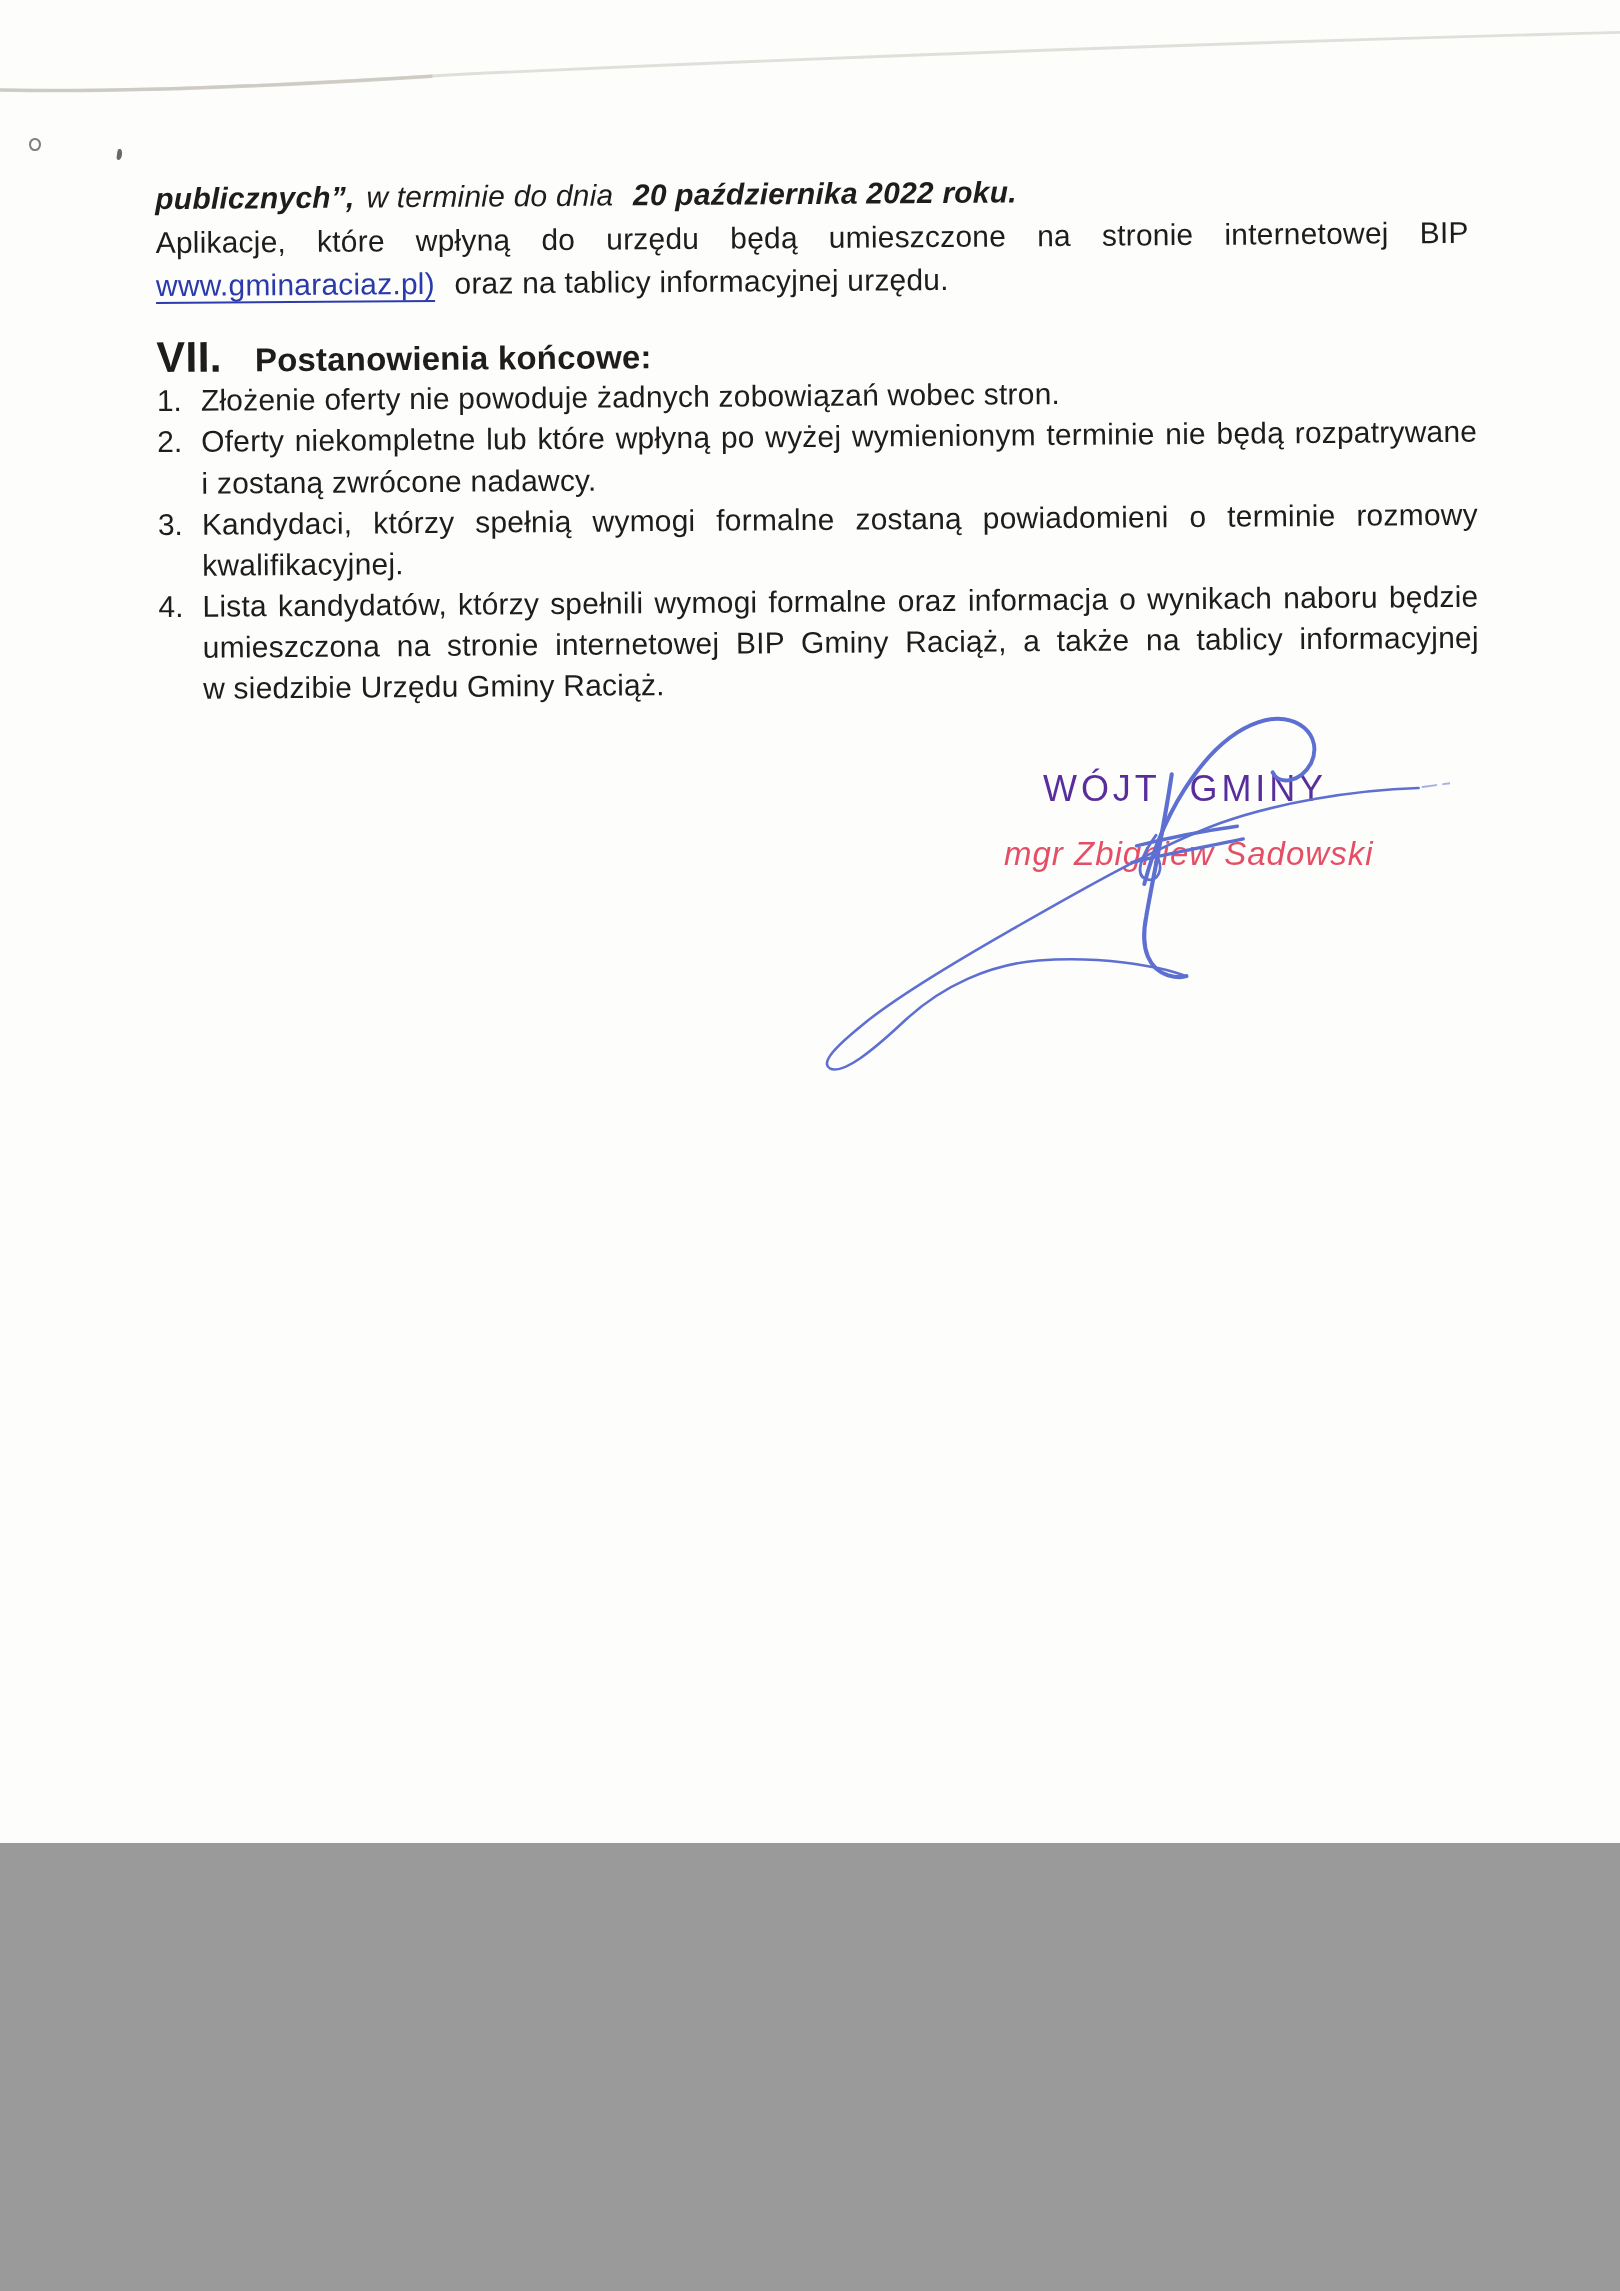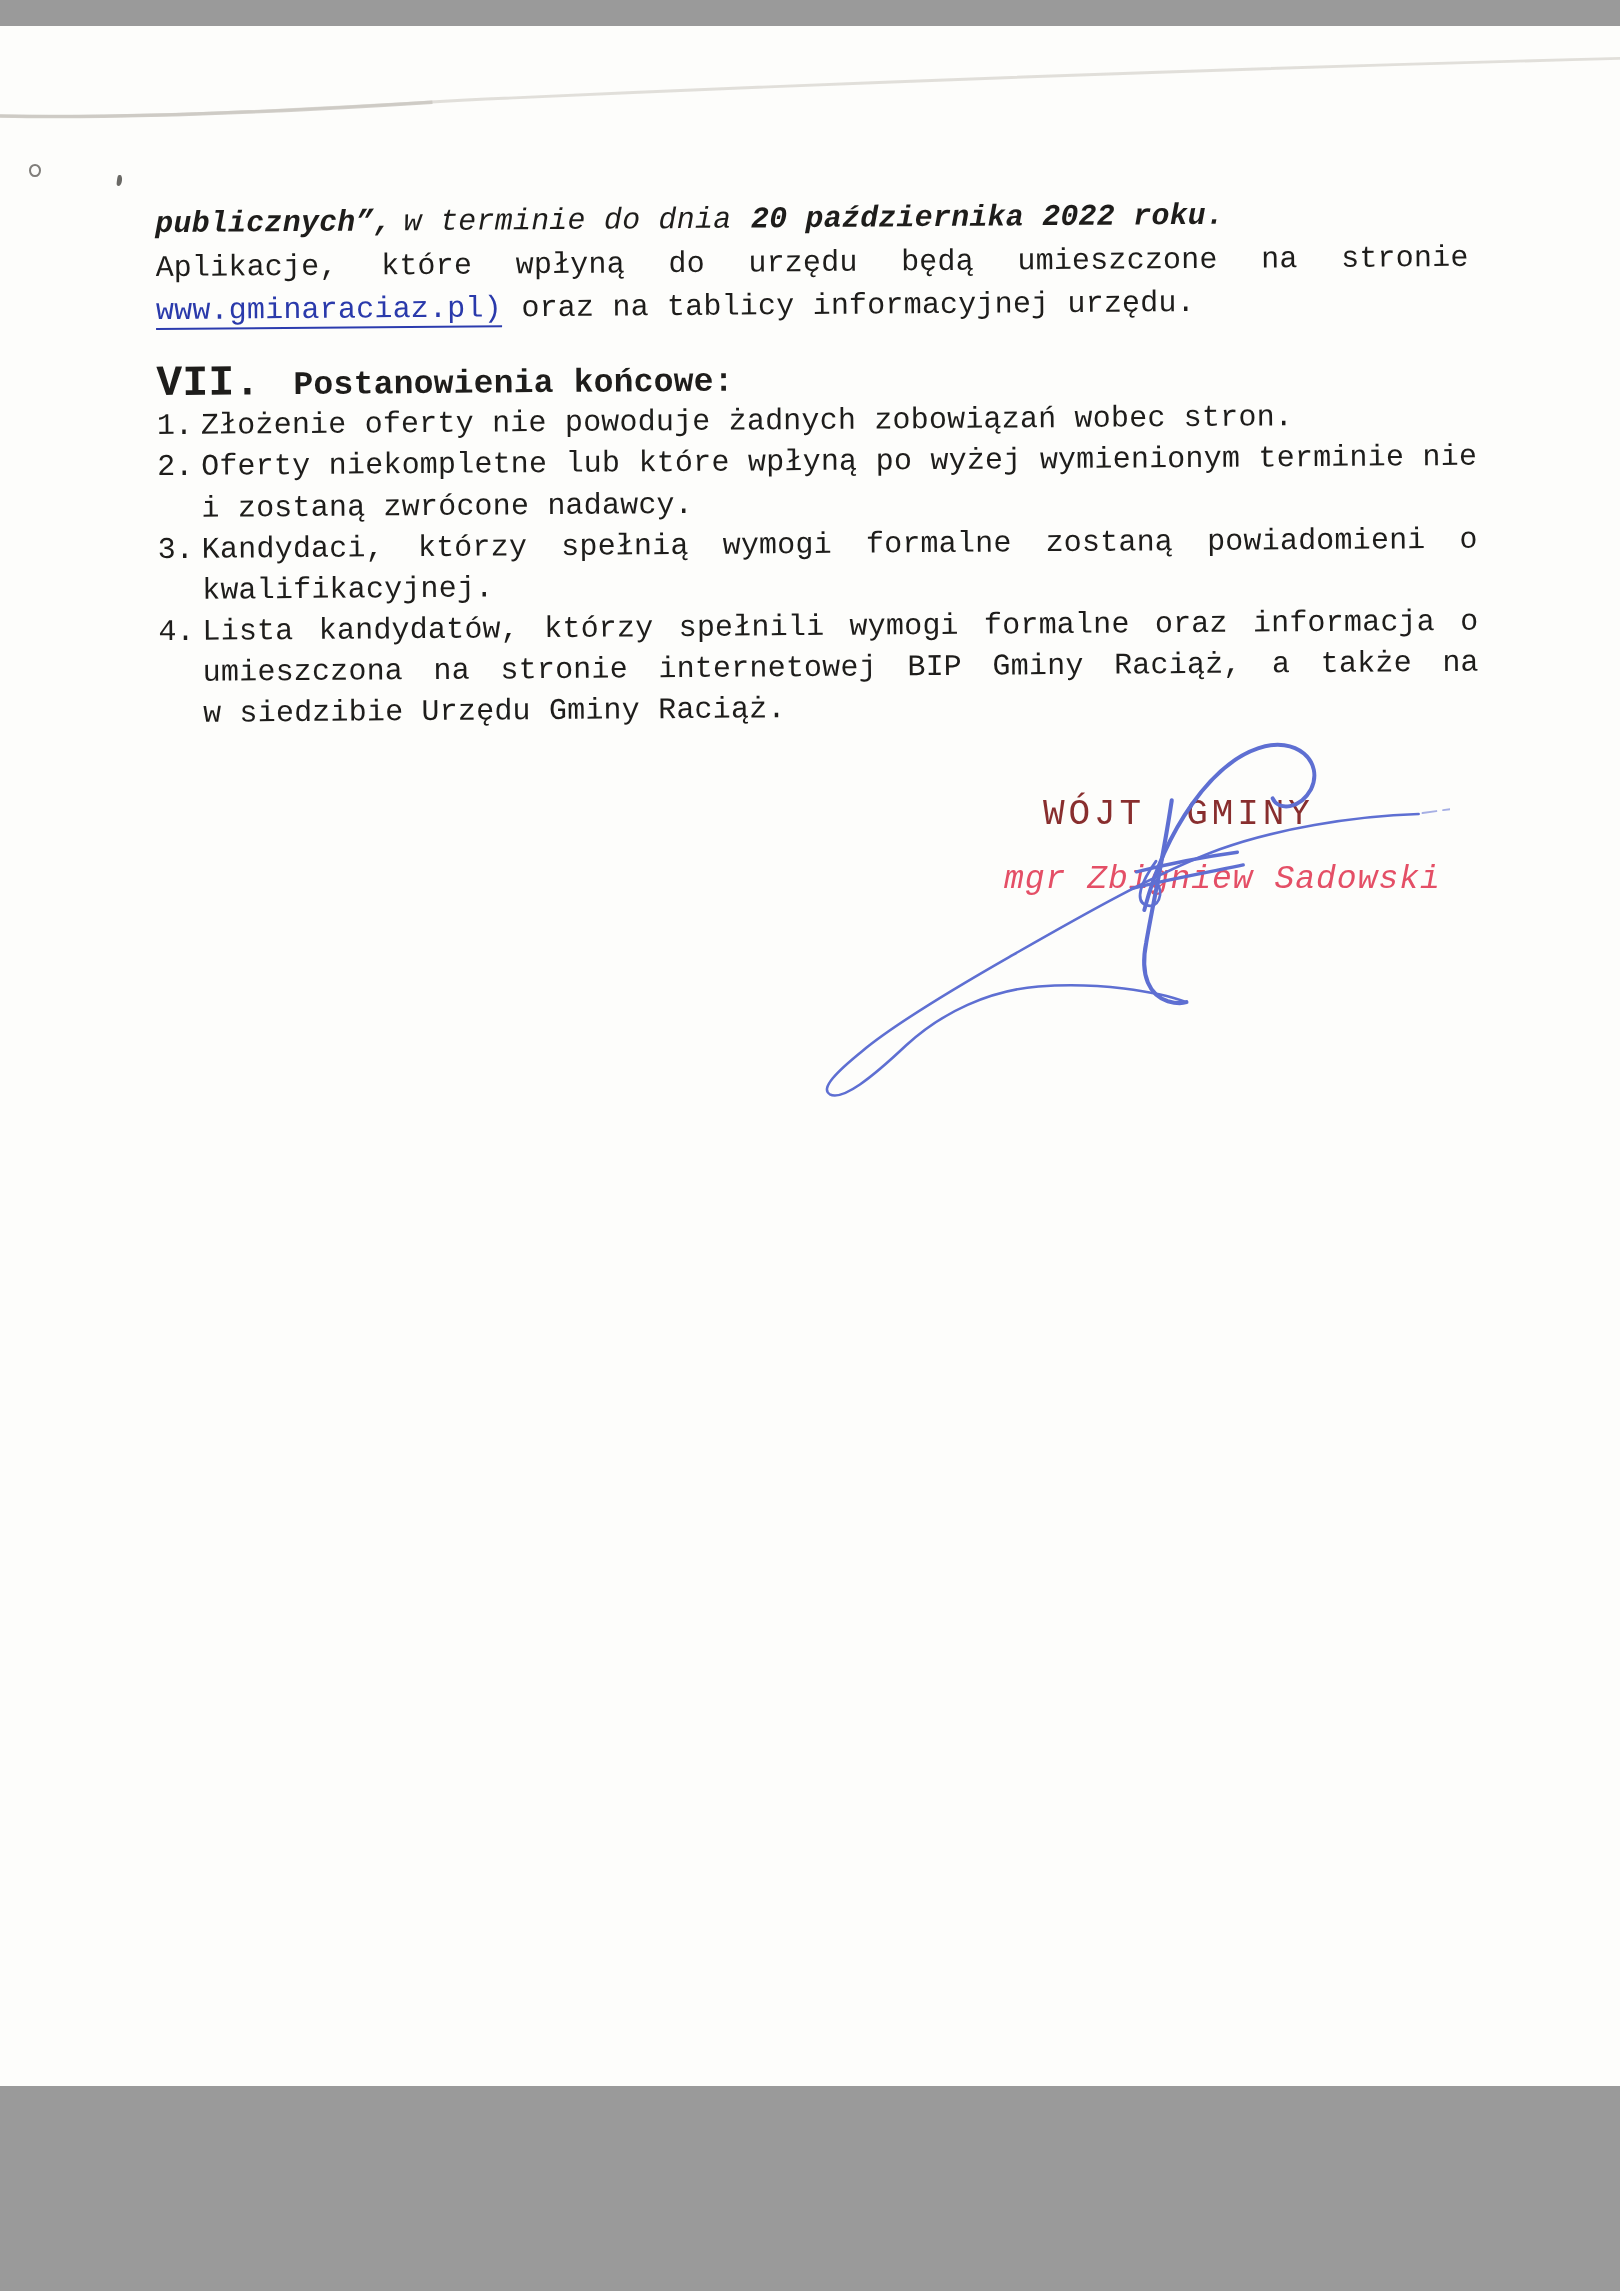--- a/index.html
+++ b/index.html
@@ -1,23 +1,22 @@
 <!DOCTYPE html>
 <html lang="pl"><head>
 <meta charset="utf-8">
 <style>
   html,body{margin:0;padding:0;background:#9a9a9a;}
   .page{
     position:relative;
-    width:1620px;height:2060px;
+    width:1620px;height:1843px;
     background:#fdfdfb;
     overflow:hidden;
-    font-family:Liberation Mono, monospace;
+    font-family:Liberation Sans, sans-serif;
     color:#1e1d1b;
-    margin-top:26px;
   }
   
   .scan-top-line{position:absolute;left:0;top:0;width:1620px;height:127px;pointer-events:none;}
   .speck-ring{
     position:absolute;left:29px;top:138px;width:7.8px;height:8.8px;
     border:2px solid #55534f;border-radius:50%;opacity:.75;
   }
   .speck-tick{
     position:absolute;left:117px;top:149px;width:4.9px;height:10.8px;
     background:#454340;border-radius:40% 60% 60% 40%;transform:rotate(8deg);opacity:.8;
@@ -42,21 +41,21 @@
   .doc-link{
     color:#2a3aab;border-bottom:2.9px solid #2c3cae;
     text-decoration:none;cursor:pointer;
   }
   .heading-num{font-weight:bold;font-size:43px;}
   .heading-title{font-weight:bold;font-size:33px;}
   .item-num{position:absolute;width:43px;font-size:30px;line-height:41px;}
   
   .stamp-title{
     position:absolute;left:1043px;top:770px;
-    font-size:36px;line-height:37px;color:#7f1d1d;
+    font-size:36px;line-height:37px;color:#4c1d95;
     letter-spacing:3.9px;word-spacing:15.7px;white-space:nowrap;
     opacity:.92;
   }
   .stamp-name{
     position:absolute;left:1004px;top:835px;
     font-size:33px;line-height:37px;color:#e2415a;
     font-style:italic;letter-spacing:1px;white-space:nowrap;
     opacity:.92;
   }
   .sig-svg{position:absolute;left:529px;top:686px;pointer-events:none;}

